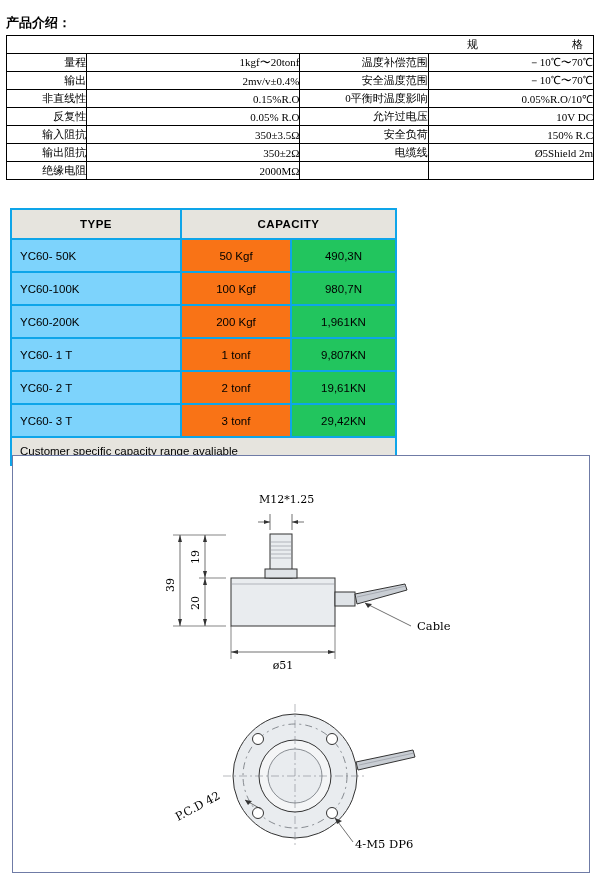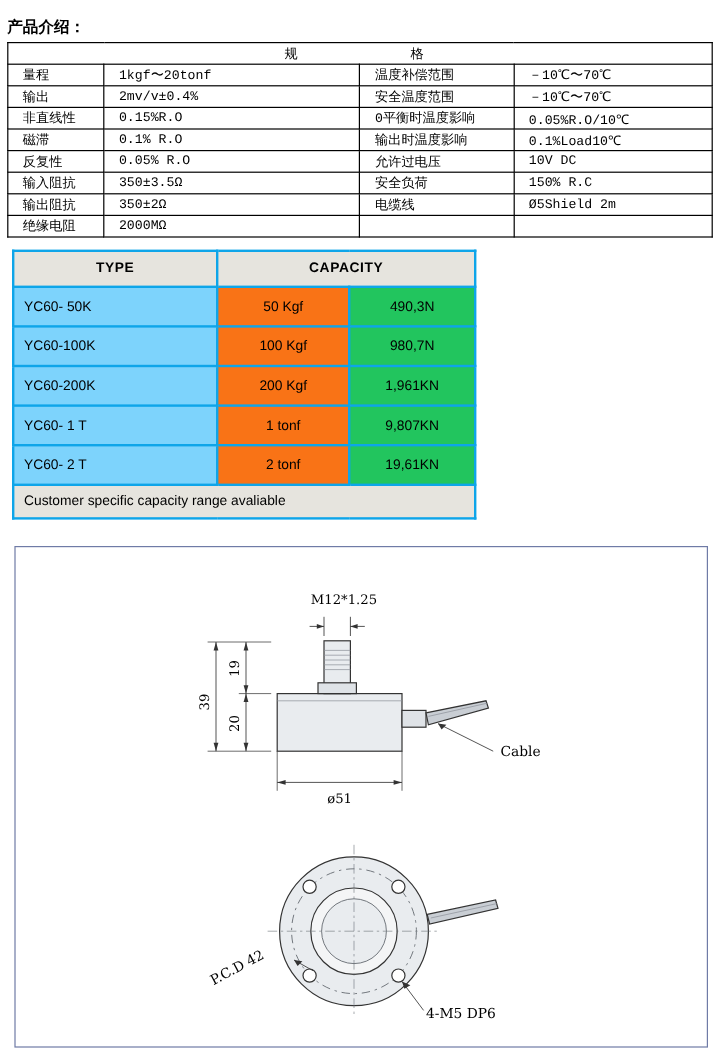--- a/index.html
+++ b/index.html
@@ -36,26 +36,27 @@
     width: 588px;
   }
   table.spec {
     border-collapse: collapse;
     width: 100%;
     table-layout: fixed;
   }
   table.spec td {
     border: 1px solid #000000;
     height: 17px;
-    padding: 0 12px;
+    padding: 0 0;
     font-size: 11px;
-    font-family: Liberation Mono, monospace;
+    font-family: Liberation Serif, serif;
     vertical-align: middle;
     white-space: nowrap;
     overflow: hidden;
+    text-align: right;
   }
   td.spec-header {
     text-align: center;
     letter-spacing: 10px;
     padding-left: 14px;
   }
   .col-l1 { width: 80px; }
   .col-l2 { width: 213px; }
   .col-r1 { width: 128px; }
   .col-r2 { width: 165px; }
@@ -161,26 +162,20 @@
         <td>安全温度范围</td>
         <td>－10℃〜70℃</td>
       </tr>
       <tr>
         <td>非直线性</td>
         <td>0.15%R.O</td>
         <td>0平衡时温度影响</td>
         <td>0.05%R.O/10℃</td>
       </tr>
       <tr>
-        <td>磁滞</td>
-        <td>0.1% R.O</td>
-        <td>输出时温度影响</td>
-        <td>0.1%Load10℃</td>
-      </tr>
-      <tr>
         <td>反复性</td>
         <td>0.05% R.O</td>
         <td>允许过电压</td>
         <td>10V DC</td>
       </tr>
       <tr>
         <td>输入阻抗</td>
         <td>350±3.5Ω</td>
         <td>安全负荷</td>
         <td>150% R.C</td>
@@ -234,20 +229,25 @@
         <td class="type">YC60- 1 T</td>
         <td class="mid">1 tonf</td>
         <td class="val">9,807KN</td>
       </tr>
       <tr>
         <td class="type">YC60- 2 T</td>
         <td class="mid">2 tonf</td>
         <td class="val">19,61KN</td>
       </tr>
       <tr>
+        <td class="type">YC60- 3 T</td>
+        <td class="mid">3 tonf</td>
+        <td class="val">29,42KN</td>
+      </tr>
+      <tr>
         <td class="footnote" colspan="3">Customer specific capacity range avaliable</td>
       </tr>
     </tbody>
   </table>
 </div>
 
 <div class="drawing">
   <svg width="576" height="416" viewBox="0 0 576 416">
 
     <rect x="218" y="122" width="104" height="48" fill="#e9ecef" stroke="#333333" stroke-width="1"></rect>

